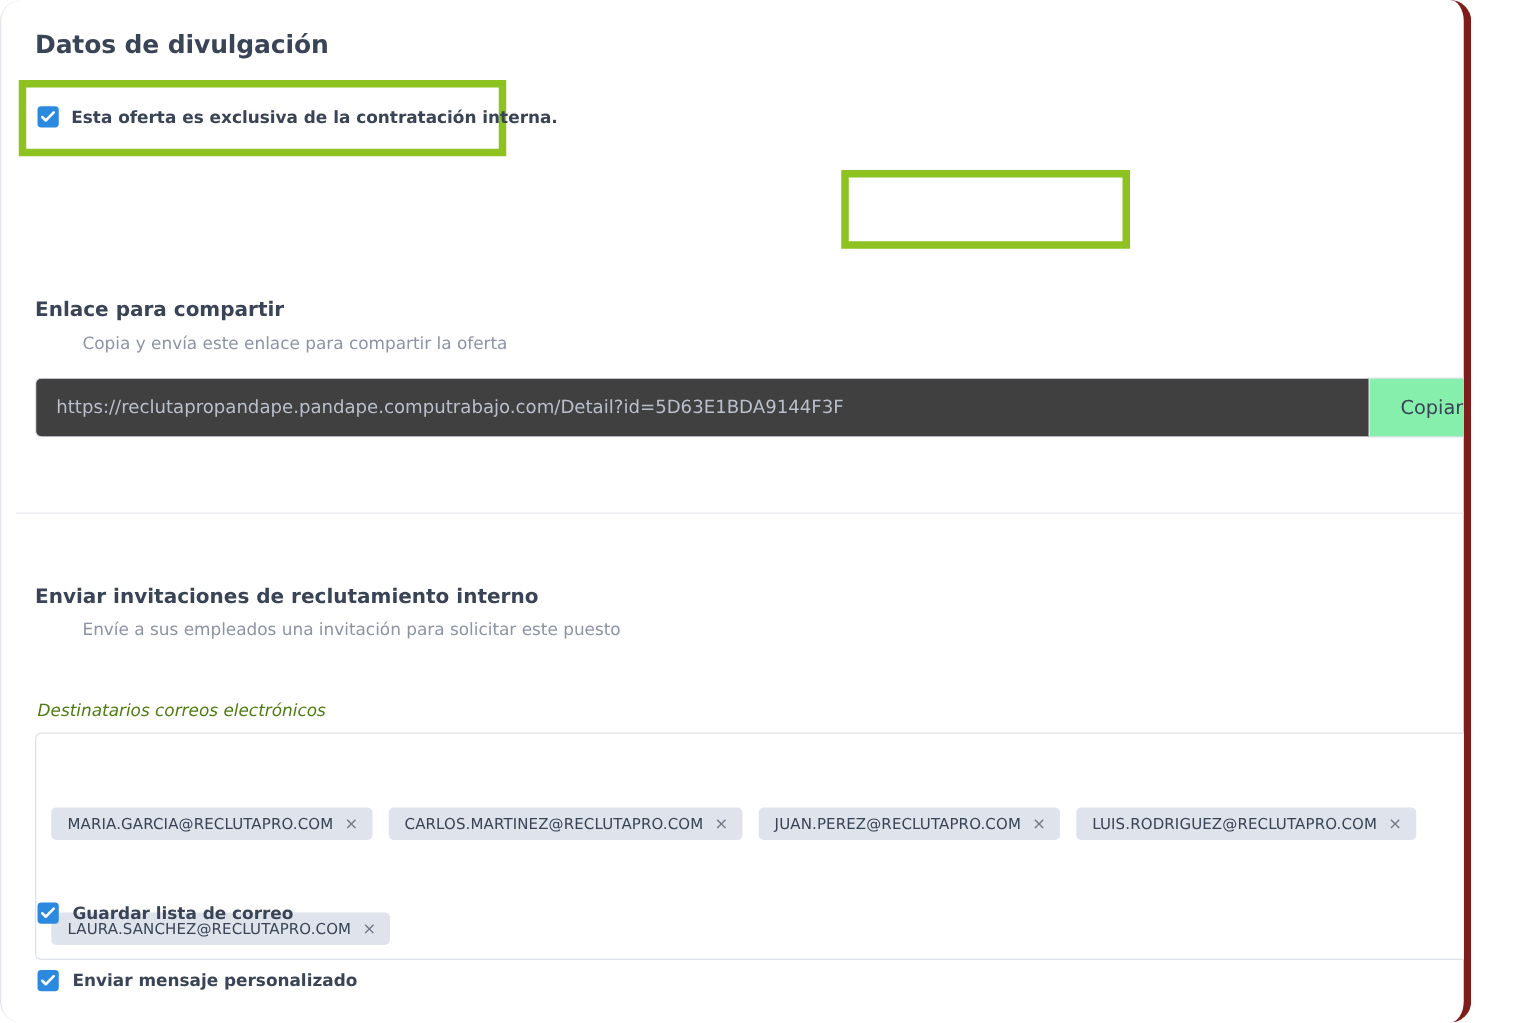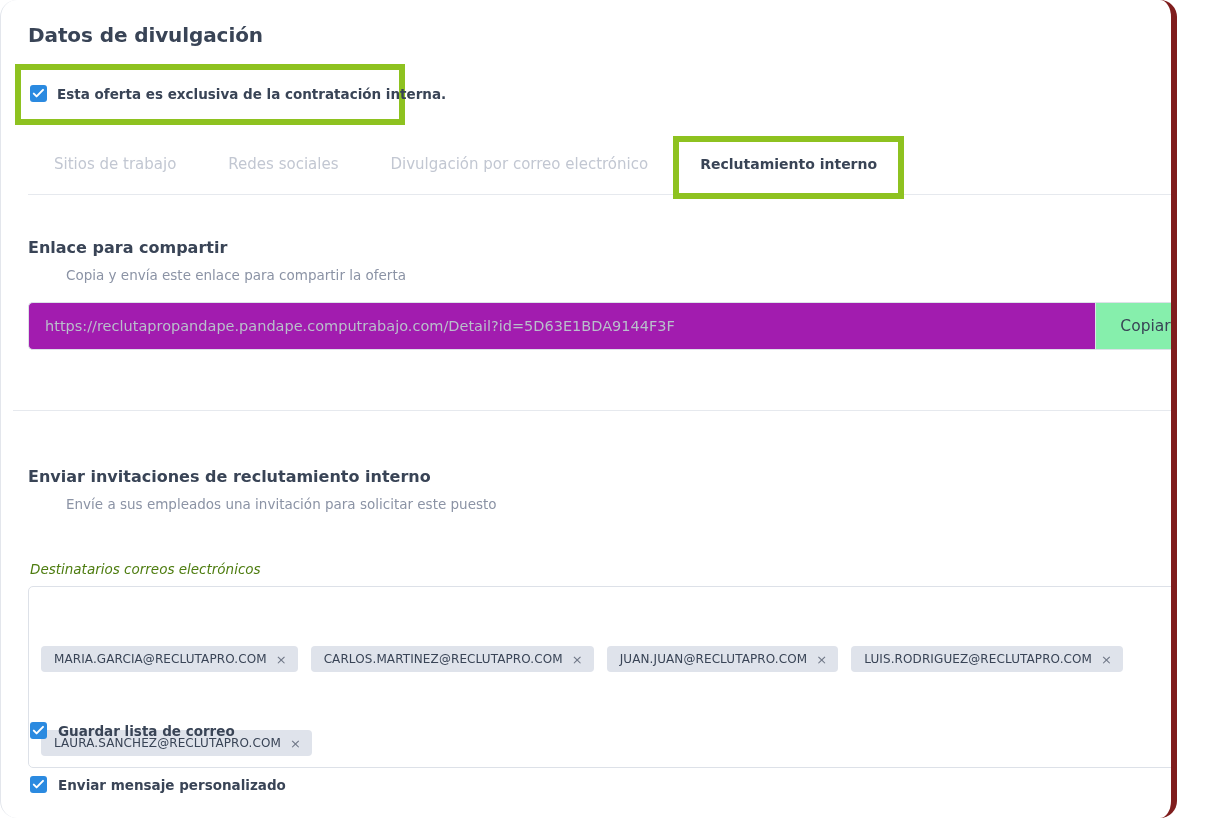--- a/index.html
+++ b/index.html
@@ -124,21 +124,21 @@
     width: 1168px;
     height: 48px;
     display: flex;
   }
   .link-input {
     flex: 1 1 auto;
     height: 48px;
     border: 1px solid #dde1e8;
     border-right: none;
     border-radius: 5px 0 0 5px;
-    background: #a21caf;
+    background: #404040;
     font-family: "DejaVu Sans", "Liberation Sans", sans-serif;
     font-size: 14.5px;
     color: #b9bfcb;
     padding: 0 16px;
     outline: none;
   }
   .link-input::placeholder { color: #b9bfcb; opacity: 1; }
   .copy-btn {
     flex: 0 0 101px;
     height: 48px;
@@ -240,26 +240,20 @@
 
   <div class="excl-row">
     <span class="cbx">
       <svg width="13" height="13" viewBox="0 0 13 13">
         <path d="M1.8 6.6 L4.6 9.4 L11 2.9" fill="none" stroke="#ffffff" stroke-width="2" stroke-linecap="round" stroke-linejoin="round"></path>
       </svg>
     </span>
     <span class="excl-label">Esta oferta es exclusiva de la contratación interna.</span>
   </div>
 
-  <div class="tabs">
-    <div class="tab">Sitios de trabajo</div>
-    <div class="tab">Redes sociales</div>
-    <div class="tab">Divulgación por correo electrónico</div>
-    <div class="tab active">Reclutamiento interno</div>
-  </div>
 
   <div class="hl-box" id="hl-tab"></div>
 
   <div class="sec-title" id="share-title">Enlace para compartir</div>
   <div class="sec-sub" id="share-sub">Copia y envía este enlace para compartir la oferta</div>
 
   <div class="link-wrap">
     <input class="link-input" type="text" placeholder="https://reclutapropandape.pandape.computrabajo.com/Detail?id=5D63E1BDA9144F3F" style="">
     <button class="copy-btn">Copiar</button>
   </div>
@@ -274,21 +268,21 @@
   <div class="chips-field" id="recipients-field">
       <span class="chip">
         <span>MARIA.GARCIA@RECLUTAPRO.COM</span>
         <span class="chip-x">×</span>
       </span>
       <span class="chip">
         <span>CARLOS.MARTINEZ@RECLUTAPRO.COM</span>
         <span class="chip-x">×</span>
       </span>
       <span class="chip">
-        <span>JUAN.JUAN@RECLUTAPRO.COM</span>
+        <span>JUAN.PEREZ@RECLUTAPRO.COM</span>
         <span class="chip-x">×</span>
       </span>
       <span class="chip">
         <span>LUIS.RODRIGUEZ@RECLUTAPRO.COM</span>
         <span class="chip-x">×</span>
       </span>
       <span class="chip">
         <span>LAURA.SANCHEZ@RECLUTAPRO.COM</span>
         <span class="chip-x">×</span>
       </span>

